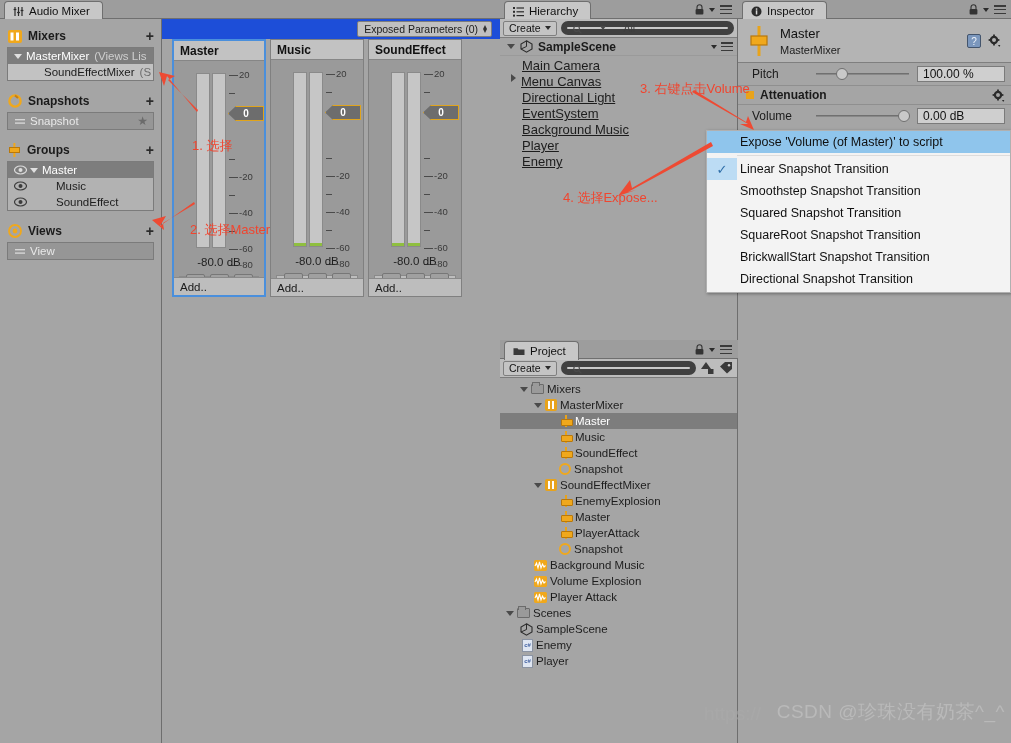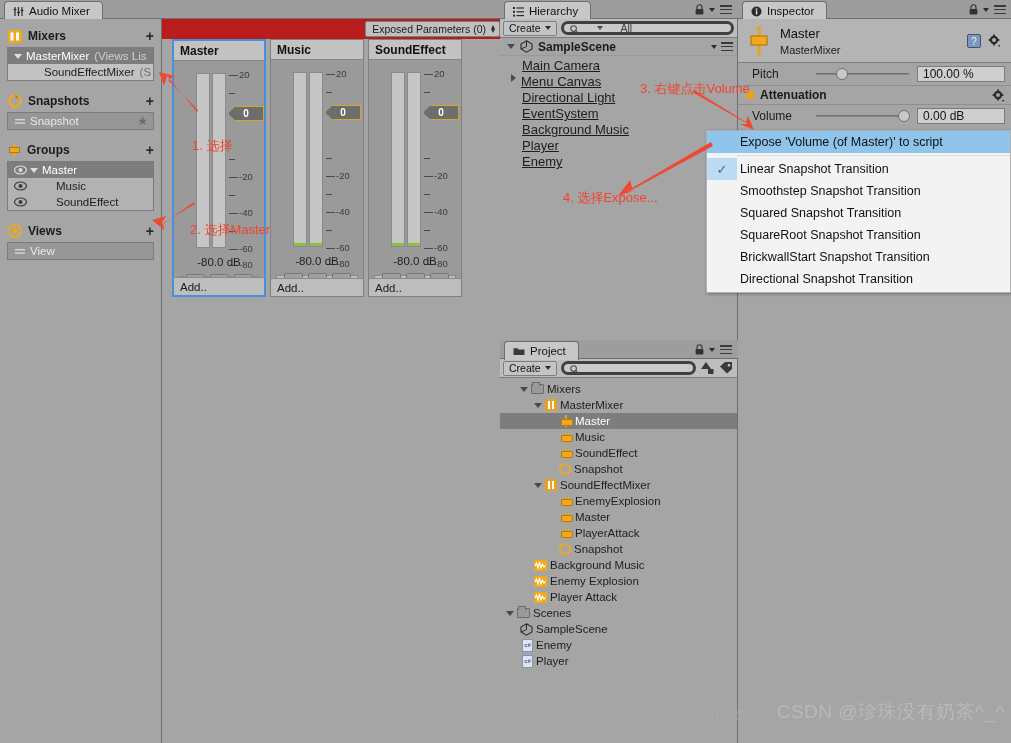--- a/index.html
+++ b/index.html
@@ -30,21 +30,21 @@
   .toolbar{
     height:19px;background:#bdbdbd;
     border-bottom:1px solid #7d7d7d;
     display:flex;align-items:center;padding:0 3px;gap:4px;
   }
   .tb-btn{
     height:15px;background:#c4c4c4;border:1px solid #7f7f7f;border-radius:2px;
     display:flex;align-items:center;padding:0 5px;font-size:10.5px;gap:4px;color:#111;
   }
   .search{
-    flex:1;height:14px;background:#c9c9c9;border:3px solid #404040;border-radius:7px;
+    flex:1;height:14px;background:#c9c9c9;border:6px solid #404040;border-radius:7px;
     display:flex;align-items:center;padding:0 6px;font-size:10.5px;color:#3d3d3d;gap:18px;
   }
   .caret-dn{width:0;height:0;border-left:3px solid transparent;border-right:3px solid transparent;border-top:4px solid #2b2b2b;}
   .tri-r{width:0;height:0;border-top:4px solid transparent;border-bottom:4px solid transparent;border-left:5px solid #4a4a4a;}
   .tri-d{width:0;height:0;border-left:4.5px solid transparent;border-right:4.5px solid transparent;border-top:5px solid #4a4a4a;}
   .row{display:flex;align-items:center;height:16px;font-size:11.5px;color:#1d1d1d;white-space:nowrap;}
   .row.sel{background:#7d7d7d;color:#fff;}
   .hamburger{width:12px;height:9px;display:flex;flex-direction:column;justify-content:space-between;}
   .hamburger i{display:block;height:1.5px;background:#3a3a3a;}
 
@@ -52,21 +52,21 @@
   #mixer-left{left:0;top:19px;width:162px;height:724px;background:#a5a5a5;border-right:1px solid #6e6e6e;}
   .sec-head{display:flex;align-items:center;height:22px;padding:0 7px 0 8px;font-weight:bold;font-size:12px;color:#1b1b1b;gap:6px;}
   .sec-head .plus{margin-left:auto;font-size:14px;font-weight:bold;color:#2b2b2b;line-height:1;}
   .listbox{margin:0 7px;background:#b2b2b2;border:1px solid #7b7b7b;}
   .listbox .row{padding-left:4px;}
   .eye{width:13px;height:10px;flex:none;position:relative;}
   .eye svg{display:block;}
 
   
   #mixer-main{left:162px;top:19px;width:338px;height:724px;background:#a5a5a5;}
-  #exp-bar{height:20px;display:flex;justify-content:flex-end;align-items:center;padding-right:0;background:#b91c1c;}
+  #exp-bar{height:20px;display:flex;justify-content:flex-end;align-items:center;padding-right:8px;background:#1d4ed8;}
   #exp-btn{height:16px;background:#c0c0c0;border:1px solid #7d7d7d;border-radius:2px;display:flex;align-items:center;
           padding:0 4px 0 6px;font-size:10.5px;gap:5px;}
   .stack{display:flex;align-items:center;flex-direction:column;line-height:4px;font-size:8px;color:#333;}
   .strips{display:flex;gap:4px;padding:0 0 0 10px;}
   .strip{width:94px;background:#9a9a9a;border:1px solid #808080;position:relative;}
   .strip.active{border:2px solid #4a8fdc;}
   .strip-hdr{height:20px;background:#c2c2c2;border-bottom:1px solid #868686;display:flex;align-items:center;
              padding-left:6px;font-weight:bold;font-size:12px;color:#111;}
   .strip-body{height:203px;position:relative;}
   .meters{position:absolute;left:22px;top:12px;width:30px;height:175px;display:flex;gap:2px;}
@@ -642,21 +642,21 @@
         </span>
         <span>Background Music</span>
       </div>
       <div class="p-row" style="padding-left:34px;">
         <span class="ico-clip">
           <svg width="13" height="11" viewBox="0 0 13 11">
               <rect width="13" height="11" rx="2" fill="#f0a81c"></rect>
               <path d="M1 6 l1.5-3 l1.5 5 l1.5-6 l1.5 6 l1.5-4 l1.5 3 l1.5-1.5" fill="none" stroke="#fff" stroke-width="1.1"></path>
             </svg>
         </span>
-        <span>Enemy Explosion</span>
+        <span>Volume Explosion</span>
       </div>
       <div class="p-row" style="padding-left:34px;">
         <span class="ico-clip">
           <svg width="13" height="11" viewBox="0 0 13 11">
               <rect width="13" height="11" rx="2" fill="#f0a81c"></rect>
               <path d="M1 6 l1.5-3 l1.5 5 l1.5-6 l1.5 6 l1.5-4 l1.5 3 l1.5-1.5" fill="none" stroke="#fff" stroke-width="1.1"></path>
             </svg>
         </span>
         <span>Player Attack</span>
       </div>

